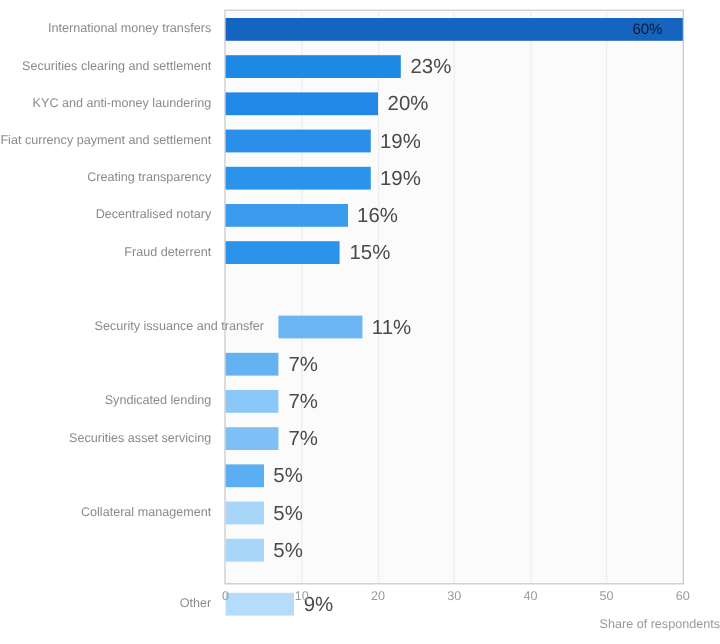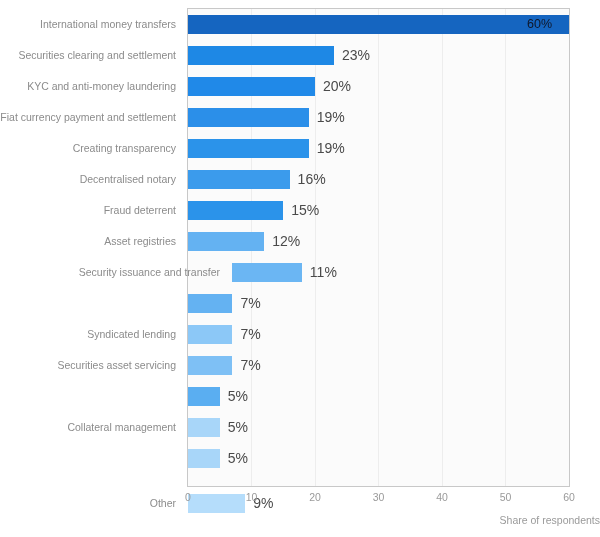--- a/index.html
+++ b/index.html
@@ -76,21 +76,21 @@
     left: 188px;
     top: 6px;
     height: 19px;
   }
 
   .bar-value {
     position: absolute;
     top: 0;
     height: 31px;
     line-height: 31px;
-    font-size: 14px;
+    font-size: 17px;
     color: #4a4a4a;
     white-space: nowrap;
   }
 
   .bar-value.inside {
     color: #0f172a;
     font-size: 12.5px;
   }
 
   
@@ -155,25 +155,20 @@
       </div>
       <div class="row" style="top: 164px;">
         <div class="row-label">Decentralised notary</div>
         <div class="bar" title="Decentralised notary: 16%" style="width: 101.6px; background: rgb(59, 155, 236);"></div>
         <div class="bar-value" style="left: 297.6px;">16%</div>
       </div>
       <div class="row" style="top: 195px;">
         <div class="row-label">Fraud deterrent</div>
         <div class="bar" title="Fraud deterrent: 15%" style="width: 95.25px; background: rgb(43, 147, 234);"></div>
         <div class="bar-value" style="left: 291.25px;">15%</div>
-      </div>
-      <div class="row" style="top: 226px;">
-        <div class="row-label">Asset registries</div>
-        <div class="bar" title="Asset registries: 12%" style="width: 76.2px; background: rgb(100, 178, 242);"></div>
-        <div class="bar-value" style="left: 272.2px;">12%</div>
       </div>
       <div class="row" style="top: 257px; margin-left: 44px;">
         <div class="row-label">Security issuance and transfer</div>
         <div class="bar" title="Security issuance and transfer: 11%" style="width: 69.85px; background: rgb(107, 182, 243);"></div>
         <div class="bar-value" style="left: 265.85px;">11%</div>
       </div>
       <div class="row" style="top: 288px;">
         <div class="bar" title="Prediction and stock markets: 7%" style="width: 44.45px; background: rgb(100, 178, 242);"></div>
         <div class="bar-value" style="left: 240.45px;">7%</div>
       </div>

